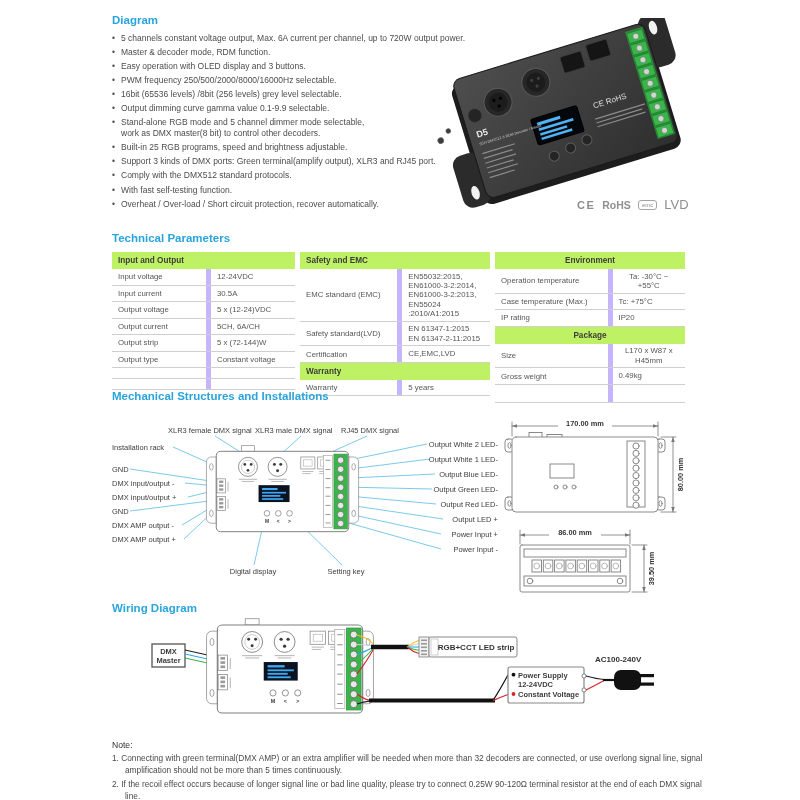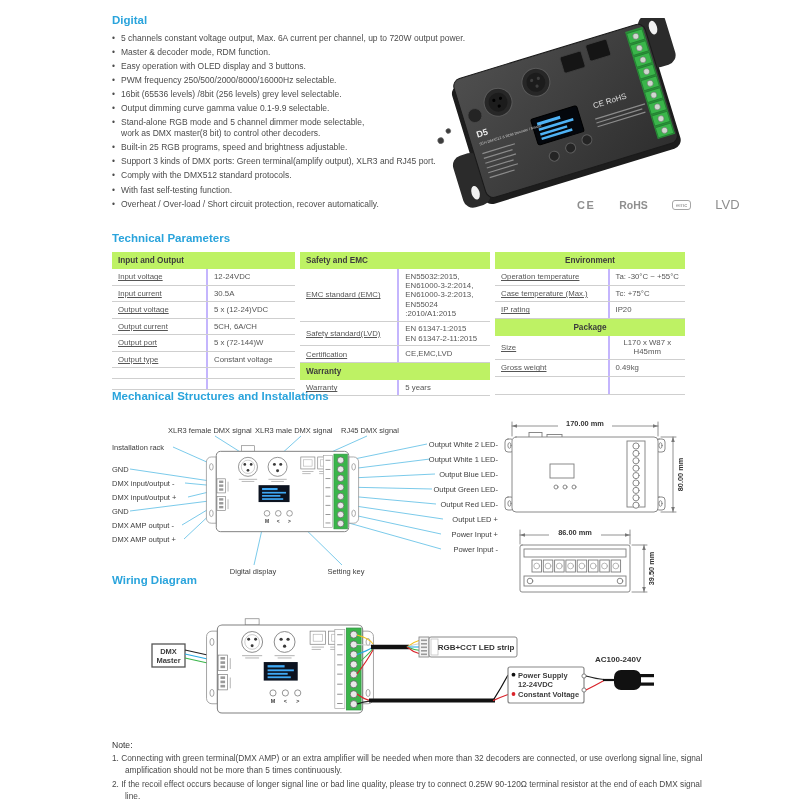--- a/index.html
+++ b/index.html
@@ -8,40 +8,40 @@
   .sec-title{color:#2AA4DC;font-size:11.5px;font-weight:700;margin:0;}
   
   .features{position:absolute;left:112px;top:14px;width:368px;}
   .features ul{list-style:none;margin:7px 0 0 0;padding:0;font-size:8.5px;color:#4c4c4c;}
   .features li{position:relative;padding-left:9px;margin-bottom:3.2px;line-height:1.28;}
   .features li::before{content:"•";position:absolute;left:0;top:0;color:#4c4c4c;}
   .features li span{white-space:pre-line;}
   
   .photo{position:absolute;left:426px;top:18px;width:272px;height:192px;}
   
-  .marks{position:absolute;left:577px;top:197px;display:flex;align-items:center;gap:24px;color:#8f8f8f;}
+  .marks{position:absolute;left:577px;top:197px;display:flex;align-items:center;gap:7px;color:#8f8f8f;}
   .marks .m-ce{font-size:11px;letter-spacing:1.5px;font-weight:600;}
   .marks .m-rohs{font-size:10.5px;font-weight:700;}
   .marks .m-emc{font-size:6px;border:1px solid #a5a5a5;border-radius:3px;padding:1px 3px;}
   .marks .m-lvd{font-size:13px;}
   
   .technical{position:absolute;left:112px;top:232px;width:578px;}
   .tables{margin-top:8px;display:flex;gap:5px;align-items:flex-start;}
   .tbl{font-size:7.8px;color:#565656;}
   .t1{width:183px;}.t2{width:190px;}.t3{width:190px;text-align:center;}
   .thead{background:#bef264;color:#3c3c3c;font-weight:700;font-size:8.2px;padding:4px 6px;}
   .trow{display:flex;border-bottom:1px solid #CFCFCF;min-height:15.5px;align-items:stretch;}
-  .tl{flex:0 0 47%;padding:2.5px 2px 2.5px 6px;border-right:2px solid #c4b5fd;display:flex;align-items:center;text-decoration:underline;}
+  .tl{flex:0 0 47%;padding:2.5px 2px 2.5px 6px;border-right:5px solid #c4b5fd;display:flex;align-items:center;}
   .t3 .tl{flex-basis:55%;}
   .tv{flex:1;padding:2.5px 6px;white-space:pre-line;display:flex;align-items:center;line-height:1.2;}
   .trow.fill{min-height:10px;}
   .trow.fill2{min-height:17px;}
   
   .mech-title{position:absolute;left:112px;top:390px;}
-  .wiring-title{position:absolute;left:112px;top:574px;}
+  .wiring-title{position:absolute;left:112px;top:602px;}
   
   .mech-svg{position:absolute;left:105px;top:413px;}
   .wire-svg{position:absolute;left:105px;top:616px;}
   svg text{font-family:"Liberation Sans","DejaVu Sans",sans-serif;}
   .cl{font-size:7.5px;fill:#3d3d3d;}
   .dim{font-size:7.4px;font-weight:600;fill:#333;}
   .blue-ln{stroke:#6CC4E8;stroke-width:0.9;fill:none;}
   .gry{stroke:#7d7d7d;fill:#fff;stroke-width:0.9;}
   .btn-lbl{font-size:7px;font-weight:700;fill:#3a3a3a;}
   .wd-big{font-size:8px;font-weight:700;fill:#333;}
@@ -133,21 +133,21 @@
         <circle cx="192.5" cy="85.8" r="4.6"></circle>
       <circle cx="192.5" cy="98.7" r="4.6"></circle>
         <circle cx="192.5" cy="111.5" r="4.6"></circle>
     </g>
   </symbol>
 </svg>
 
 <div class="page">
 
   <section class="features">
-    <h2 class="sec-title">Digital</h2>
+    <h2 class="sec-title">Diagram</h2>
     <ul>
 
         <li><span>5 channels constant voltage output, Max. 6A current per channel, up to 720W output power.</span></li>
 
         <li><span>Master &amp; decoder mode, RDM function.</span></li>
 
         <li><span>Easy operation with OLED display and 3 buttons.</span></li>
 
 
         <li><span>PWM frequency 250/500/2000/8000/16000Hz selectable.</span></li>
@@ -289,21 +289,21 @@
               <div class="tl">Output voltage</div>
               <div class="tv">5 x (12-24)VDC</div>
             </div>
 
             <div class="trow">
               <div class="tl">Output current</div>
               <div class="tv">5CH, 6A/CH</div>
             </div>
 
             <div class="trow">
-              <div class="tl">Output port</div>
+              <div class="tl">Output strip</div>
               <div class="tv">5 x (72-144)W</div>
             </div>
 
             <div class="trow">
               <div class="tl">Output type</div>
               <div class="tv">Constant voltage</div>
             </div>
           </div>
         <div class="trow fill">
             <div class="tl"></div>

